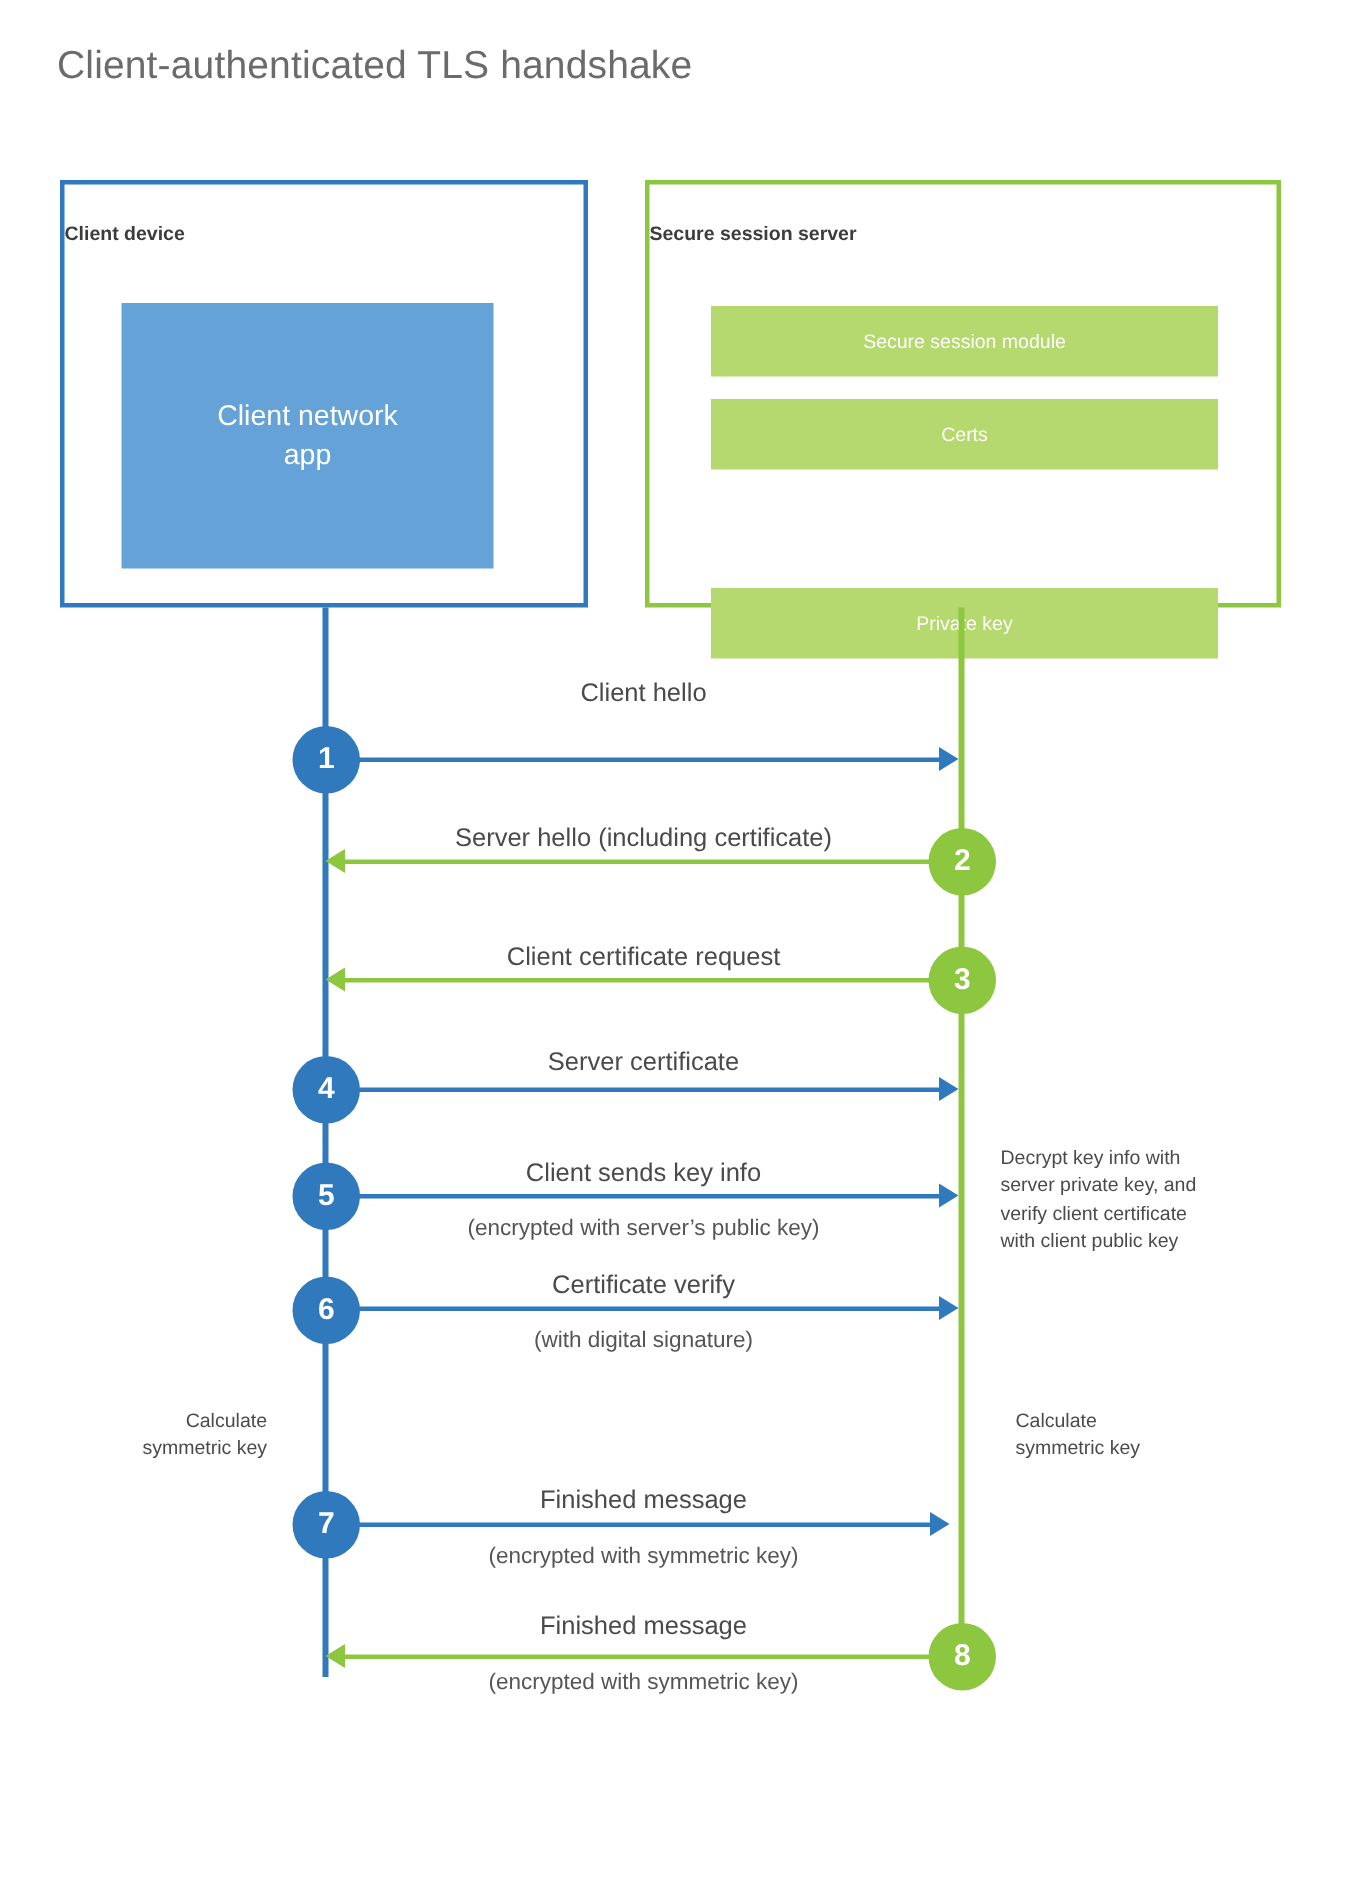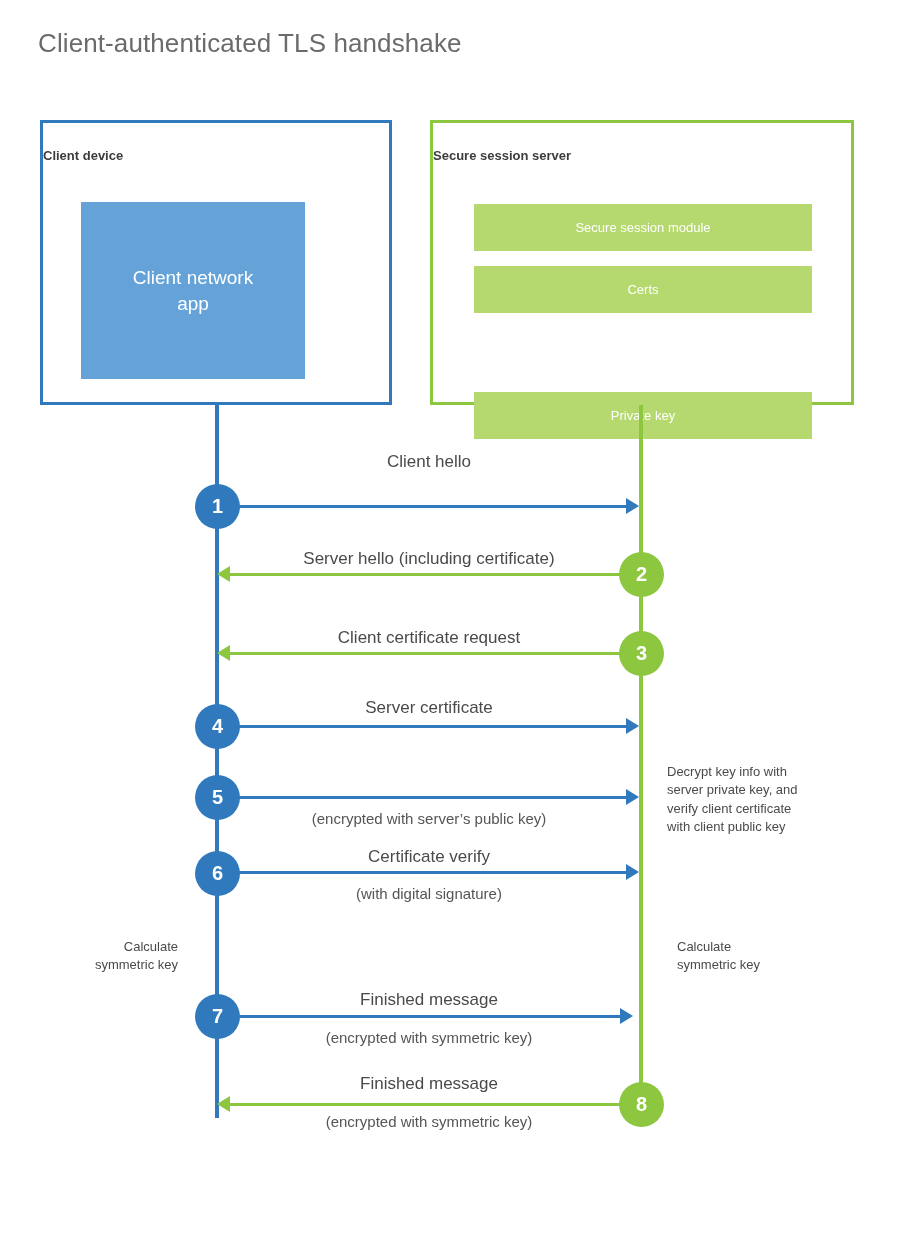--- a/index.html
+++ b/index.html
@@ -60,21 +60,21 @@
     font-size: 13px;
     font-weight: bold;
     color: #3c3c3c;
   }
 
   
   .client-app {
     position: absolute;
     left: 38px;
     top: 79px;
-    width: 224px;
+    width: 248px;
     height: 177px;
     background: #64A2D8;
     color: #ffffff;
     font-size: 19px;
     display: flex;
     align-items: center;
     justify-content: center;
     text-align: center;
     line-height: 1.35;
     white-space: pre-line;
@@ -211,20 +211,21 @@
   <div class="msg-label" style="left:217px; top:628px; width:424px;">Client certificate request</div>
   <div class="arrow-line green" style="left:230px; top:652px; width:411px;"></div>
   <div class="arrow-head left green" style="left:217px; top:645px;"></div>
   <div class="step-badge green" style="left:619px; top:631px;">3</div>
 
   <div class="msg-label" style="left:217px; top:698px; width:424px;">Server certificate</div>
   <div class="arrow-line blue" style="left:217px; top:725px; width:411px;"></div>
   <div class="arrow-head right blue" style="left:626px; top:718px;"></div>
   <div class="step-badge blue" style="left:195px; top:704px;">4</div>
 
+  <div class="msg-label" style="left:217px; top:772px; width:424px;">Client sends key info</div>
   <div class="arrow-line blue" style="left:217px; top:796px; width:411px;"></div>
   <div class="arrow-head right blue" style="left:626px; top:789px;"></div>
   <div class="msg-sublabel" style="left:217px; top:810px; width:424px;">(encrypted with server’s public key)</div>
   <div class="step-badge blue" style="left:195px; top:775px;">5</div>
 
   <div class="msg-label" style="left:217px; top:847px; width:424px;">Certificate verify</div>
   <div class="arrow-line blue" style="left:217px; top:871px; width:411px;"></div>
   <div class="arrow-head right blue" style="left:626px; top:864px;"></div>
   <div class="msg-sublabel" style="left:217px; top:885px; width:424px;">(with digital signature)</div>
   <div class="step-badge blue" style="left:195px; top:851px;">6</div>

